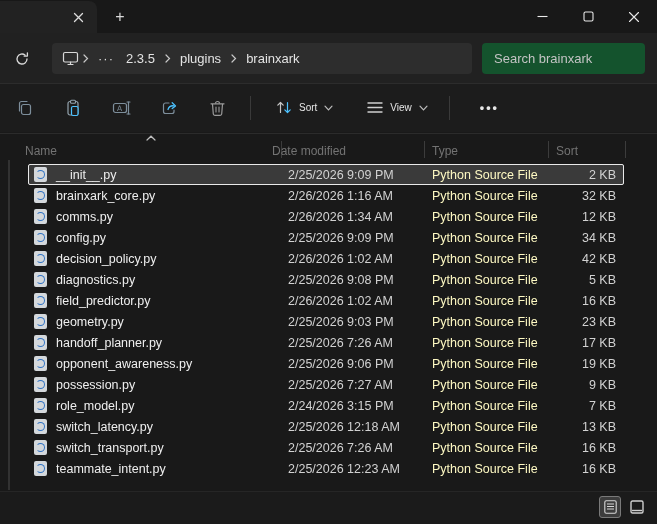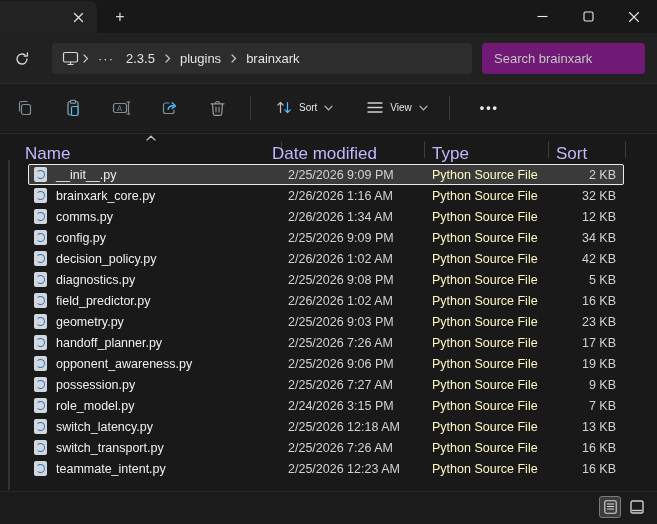--- a/index.html
+++ b/index.html
@@ -29,42 +29,42 @@
   .nav-refresh { position:absolute; left:10px; top:14px; width:24px; height:24px; border-radius:4px;
                  display:flex; align-items:center; justify-content:center; cursor:pointer; }
   .address-pill { position:absolute; left:52px; top:10px; width:420px; height:31px;
                   background:#2d2d2d; border-radius:4px; display:flex; align-items:center;
                   font-size:13px; color:#e3e3e3; }
   .crumb { padding:0 6px; cursor:pointer; white-space:nowrap; }
   .crumb-sep { display:flex; align-items:center; padding:0 3px; }
   .crumb-device { margin-left:10px; display:flex; align-items:center; cursor:pointer; }
   .crumb-ellipsis { padding:0 6px; color:#dcdcdc; letter-spacing:1px; cursor:pointer; }
   .search-pill { position:absolute; left:482px; top:10px; width:163px; height:31px;
-                 background:#701a75; border-radius:4px; display:flex; align-items:center; }
+                 background:#14532d; border-radius:4px; display:flex; align-items:center; }
   .search-pill input { flex:1; background:transparent; border:none; outline:none;
                        color:#cfcfcf; font-size:13px; padding-left:12px;
                        font-family:"Liberation Sans","DejaVu Sans",sans-serif; }
   .search-pill input::placeholder { color:#c4c4c4; opacity:1; }
 
   
   .toolbar { position:absolute; top:83px; left:0; right:0; height:49px; background:#1c1c1c;
              box-shadow:inset 0 1px 0 #2c2c2c; display:flex; align-items:center; padding:0 12px 0 10px; }
   .tb-iconbtn { width:30px; height:30px; border-radius:4px; display:flex; align-items:center;
                 justify-content:center; margin-right:18px; cursor:pointer; }
   .tb-sep { width:1px; height:24px; background:#3a3a3a; margin:0 10px 0 0; }
   .tb-textbtn { height:30px; border-radius:4px; display:flex; align-items:center; gap:7px;
                 padding:0 9px; margin-left:6px; color:#e6e6e6; font-size:10px; cursor:pointer; }
   .tb-more { margin-left:10px; letter-spacing:2px; font-weight:bold; color:#e6e6e6; padding:0 10px;
              height:30px; display:flex; align-items:center; border-radius:4px; cursor:pointer; }
   .tb-spacer { flex:1; }
   .tb-details { margin-left:0; margin-right:2px; }
 
   
   .colheaders { position:absolute; top:133px; left:0; right:0; height:29px;
-                border-top:1px solid #2b2b2b; font-size:17px; color:#c4b5fd; }
+                border-top:1px solid #2b2b2b; font-size:12px; color:#737373; }
   .col-label { position:absolute; top:10px; cursor:pointer; }
   .col-sep { position:absolute; top:7px; width:1px; height:17px; background:#3c3c3c; cursor:col-resize; }
   .sort-asc { position:absolute; left:146px; top:1px; }
 
   
   .pane-divider { position:absolute; left:8px; top:160px; width:2px; height:330px; background:#323232; }
   .file-list { position:absolute; top:164px; left:0; right:4px; }
   .row { position:relative; height:21px; width:596px; margin-left:28px;
          display:flex; align-items:center; border-radius:2px; cursor:default; }
   .row.selected { background:#3a3a3a; outline:1px solid #e9e9e9; outline-offset:-1px; }

